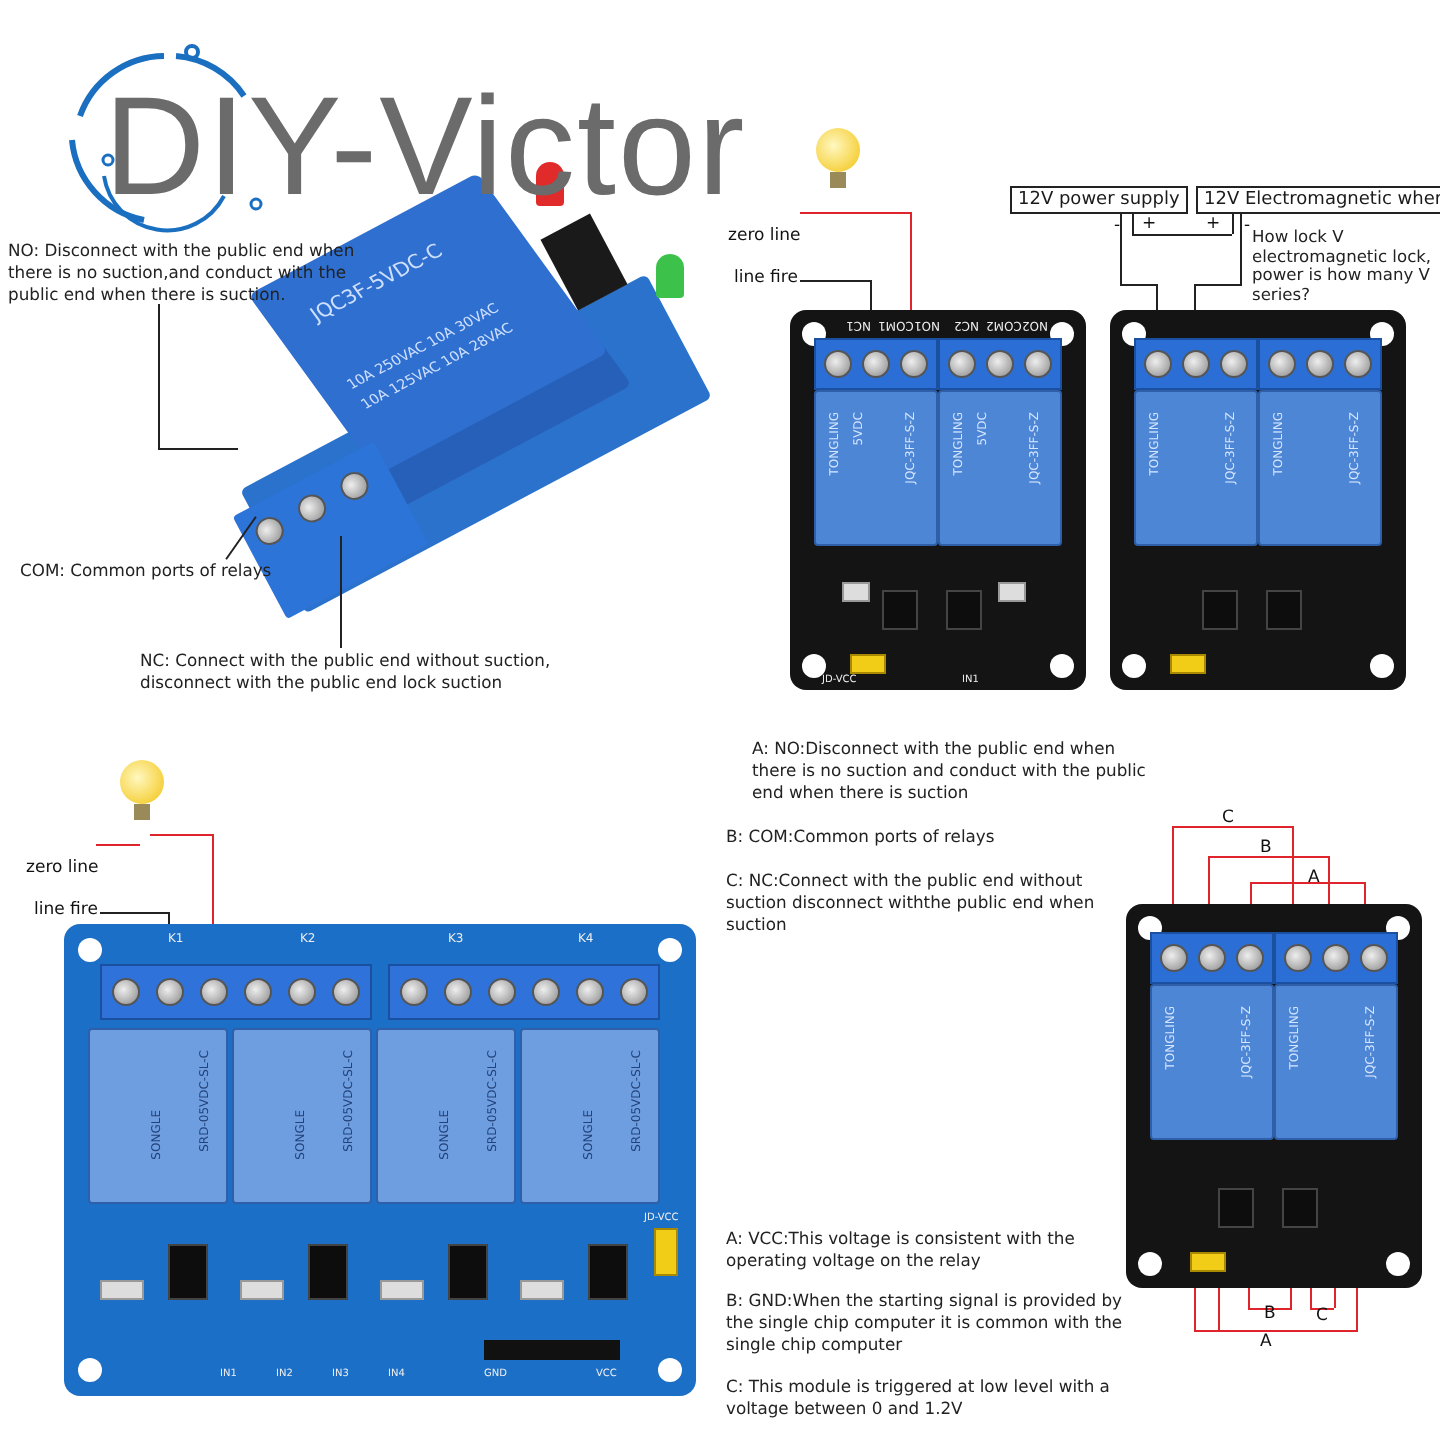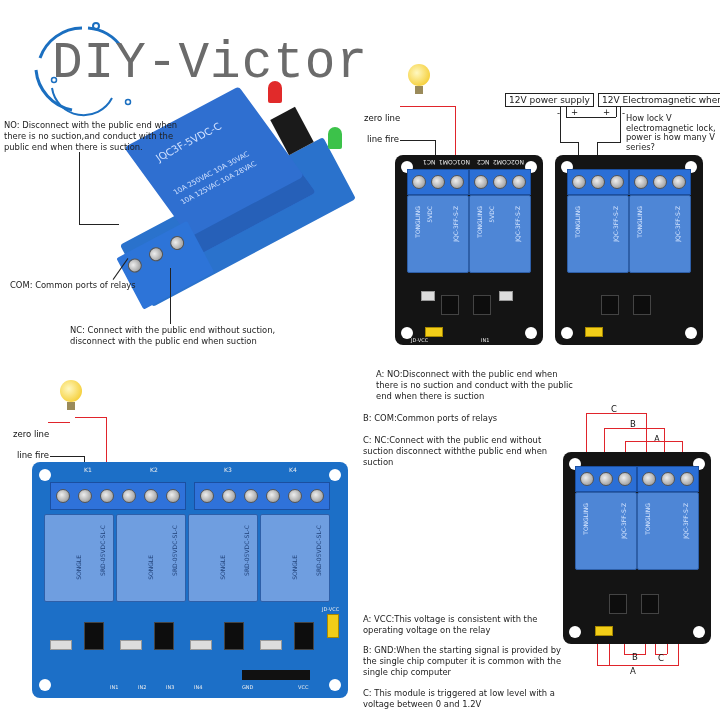--- a/index.html
+++ b/index.html
@@ -1,18 +1,18 @@
 <!DOCTYPE html>
 <html><head>
 <meta charset="utf-8">
 <style>
   html,body{margin:0;padding:0;background:#fff;}
   body{width:720px;height:720px;position:relative;overflow:hidden;font-family:"DejaVu Sans","Liberation Sans",sans-serif;color:#1a1a1a;}
   .abs{position:absolute;}
-  .wm{position:absolute;left:52px;top:38px;font-family:Liberation Mono, monospace;font-size:51px;color:#6b6b6b;letter-spacing:1px;line-height:1;z-index:5;}
+  .wm{position:absolute;left:52px;top:38px;font-family:Liberation Sans, sans-serif;font-size:70px;color:#6b6b6b;letter-spacing:1px;line-height:1;z-index:5;}
   .wmlogo{position:absolute;left:22px;top:18px;z-index:4;}
   .note{position:absolute;font-size:8.4px;line-height:11px;color:#222;}
   .red{color:#e0242b;margin-top:12px;}
   .lbl{position:absolute;font-size:8.5px;color:#111;white-space:nowrap;}
   .box{position:absolute;border:1px solid #222;font-size:9px;padding:1px 3px;background:#fff;white-space:nowrap;}
   .line{position:absolute;background:#222;}
   .rline{position:absolute;background:#e0242b;}
   
   .board-black{position:absolute;background:#141414;border-radius:8px;}
   .board-blue{position:absolute;background:#1c6fc7;border-radius:8px;}
@@ -56,21 +56,21 @@
   <div class="abs" style="left:178px;top:16px;width:28px;height:40px;background:#1a1a1a;transform:rotate(-28deg);"></div>
   <div class="abs" style="left:228px;top:32px;width:14px;height:22px;background:#3cc24a;border-radius:7px 7px 2px 2px;"></div>
 </div>
 
 <div class="note" style="left:4px;top:120px;width:180px;">NO: Disconnect with the public end  when there is no suction,and conduct with the public end when there is suction.</div>
 <div class="line" style="left:79px;top:152px;width:1px;height:72px;"></div>
 <div class="line" style="left:79px;top:224px;width:40px;height:1px;"></div>
 <div class="note" style="left:10px;top:280px;width:180px;">COM: Common ports of relays</div>
 <div class="line" style="left:120px;top:256px;width:1px;height:26px;transform:rotate(35deg);"></div>
 <div class="line" style="left:170px;top:268px;width:1px;height:56px;"></div>
-<div class="note" style="left:70px;top:325px;width:220px;">NC: Connect with the public end without suction, disconnect with the public end when suction</div>
+<div class="note" style="left:70px;top:325px;width:220px;">NC: Connect with the public end without suction, disconnect with the public end lock suction</div>
 
 <div class="abs" style="left:408px;top:64px;width:24px;height:30px;">
   <div style="width:22px;height:22px;border-radius:50%;background:radial-gradient(circle at 40% 40%,#fff8c0,#f2c20f);"></div>
   <div style="width:8px;height:8px;margin-left:7px;background:#9a8a5a;"></div>
 </div>
 <div class="lbl red" style="left:364px;top:101px;">zero line</div>
 <div class="rline" style="left:400px;top:106px;width:20px;height:1px;"></div>
 <div class="rline" style="left:420px;top:106px;width:35px;height:1px;"></div>
 <div class="rline" style="left:455px;top:106px;width:1px;height:78px;"></div>
 <div class="lbl" style="left:367px;top:134px;">line fire</div>

